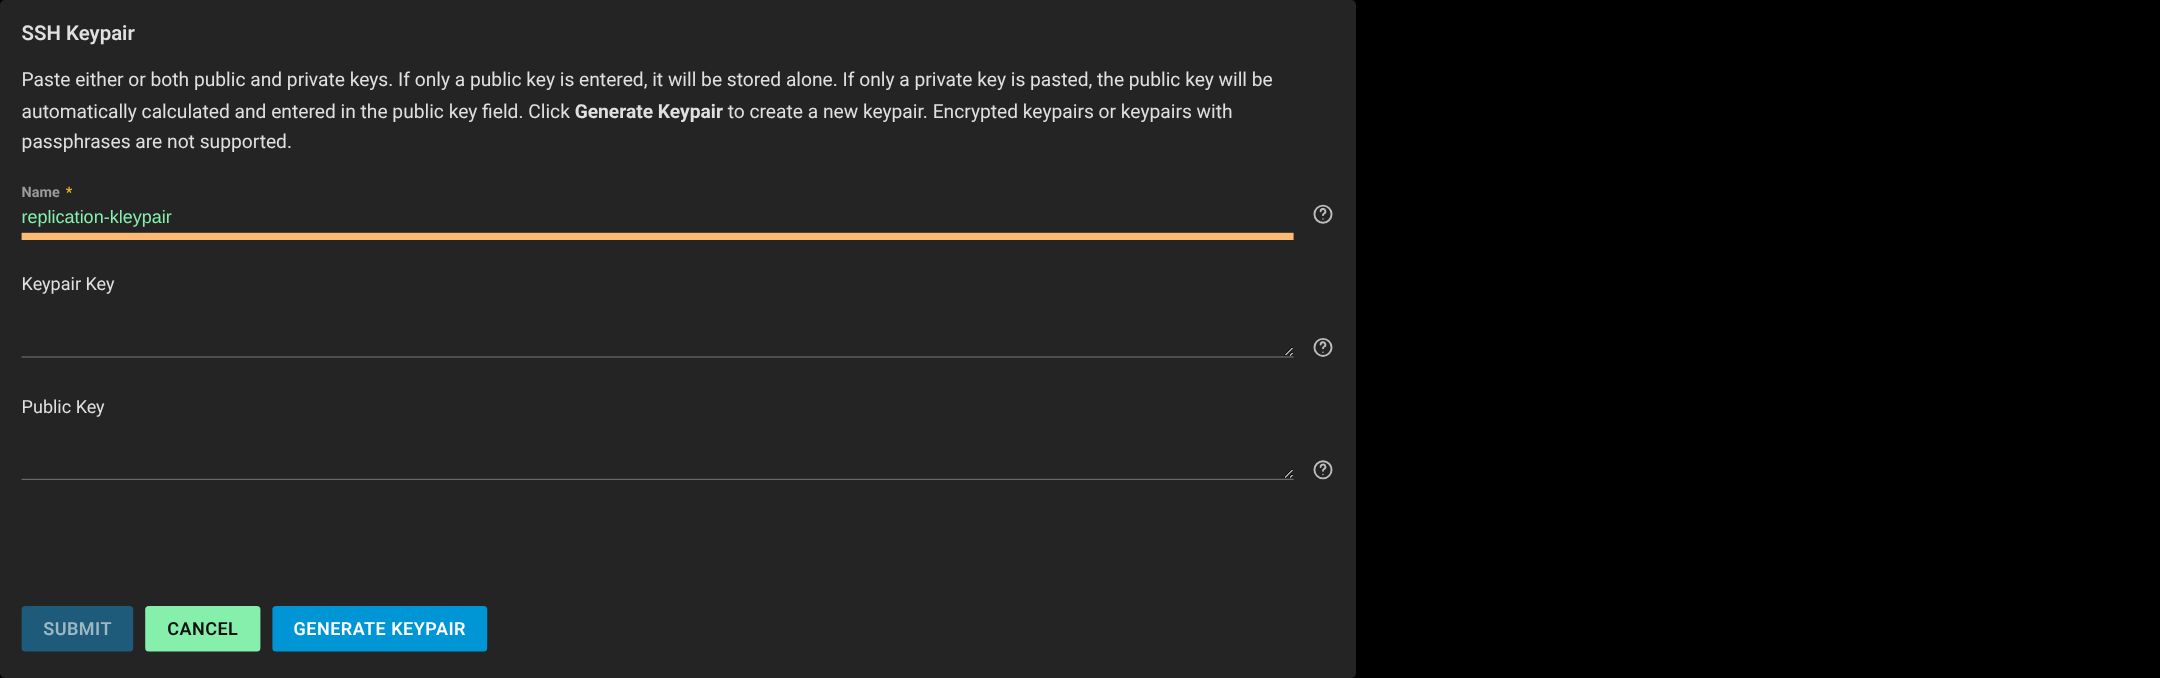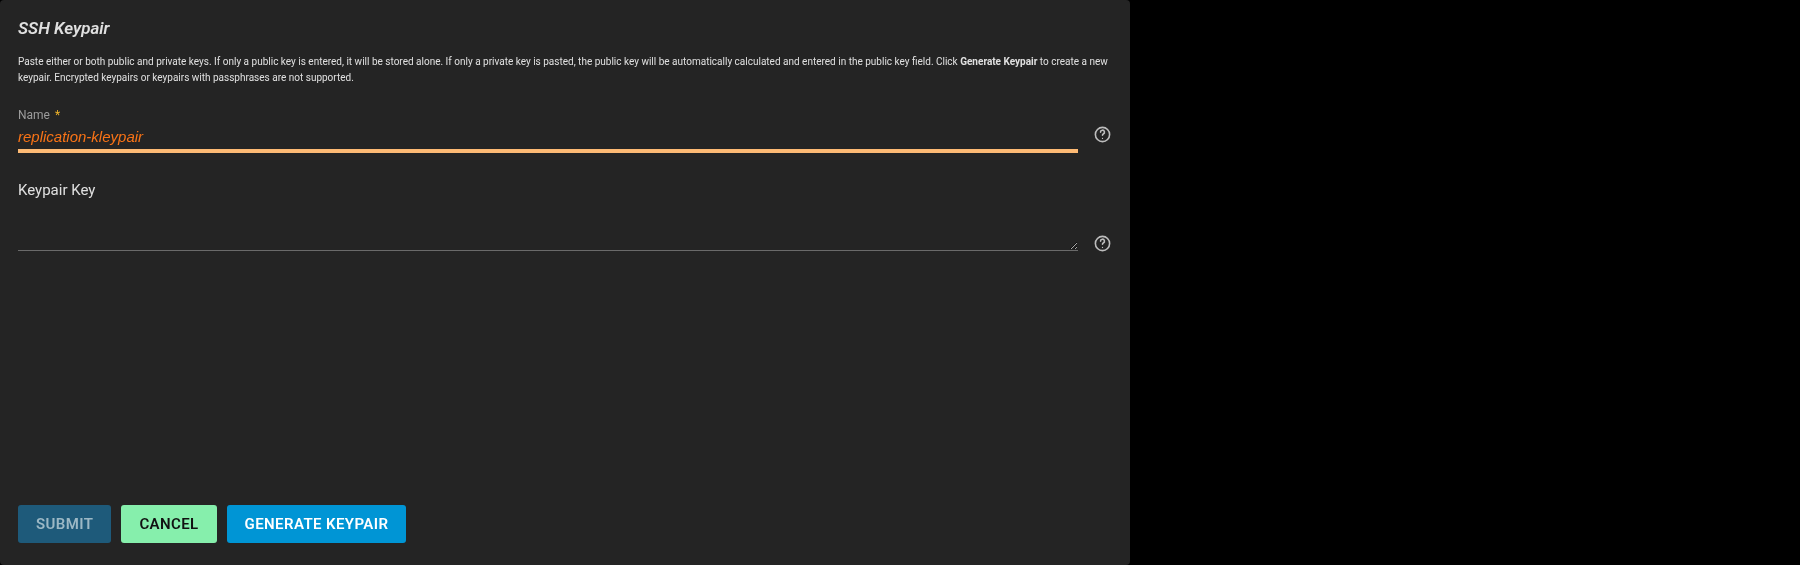--- a/index.html
+++ b/index.html
@@ -21,61 +21,60 @@
       height: 565px;
       border-radius: 4px;
       padding: 18px 18px 18px 18px;
       position: relative;
     }
     .panel-title {
       color: #e0e0e0;
       font-size: 17px;
       font-weight: 600;
       margin-bottom: 16px;
-      font-style: italic;
     }
     .panel-description {
       color: #e0e0e0;
-      font-size: 10px;
+      font-size: 16px;
       line-height: 1.6;
       margin-bottom: 22px;
     }
     .panel-description b {
       font-weight: 700;
     }
     .field-group {
       position: relative;
       margin-bottom: 28px;
     }
     .field-label {
       color: #9c9c9c;
       font-size: 12px;
       display: block;
       margin-bottom: 4px;
+      font-weight: bold;
     }
     .field-label-big {
       color: #e0e0e0;
       font-size: 15px;
       display: block;
       margin-bottom: 10px;
     }
     .required-asterisk {
       color: #f0b429;
       margin-left: 2px;
     }
     .text-input {
       background: transparent;
       border: none;
-      border-bottom: 4px solid #fdba74;
-      color: #f97316;
+      border-bottom: 6px solid #fdba74;
+      color: #86efac;
       font-size: 15px;
       width: 1060px;
       padding: 2px 0 4px 0;
       outline: none;
-      font-style: italic;
     }
     .textarea-wrap {
       position: relative;
       width: 1060px;
     }
     .textarea-input {
       background: transparent;
       border: none;
       border-bottom: 1px solid #6a6a6a;
       color: #e0e0e0;
@@ -166,19 +165,32 @@
     </div>
     <span class="help-icon textarea-help">
       <svg viewBox="0 0 24 24" fill="none" stroke="currentColor" stroke-width="2">
           <circle cx="12" cy="12" r="9"></circle>
           <path d="M9.5 9a2.5 2.5 0 1 1 3.5 2.3c-.8.4-1 1-1 1.7" stroke-linecap="round"></path>
           <circle cx="12" cy="17" r="0.8" fill="currentColor" stroke="none"></circle>
         </svg>
     </span>
   </div>
 
+  <div class="field-group">
+    <label class="field-label-big">Public Key</label>
+    <div class="textarea-wrap">
+      <textarea class="textarea-input" style=""></textarea>
+    </div>
+    <span class="help-icon textarea-help">
+      <svg viewBox="0 0 24 24" fill="none" stroke="currentColor" stroke-width="2">
+          <circle cx="12" cy="12" r="9"></circle>
+          <path d="M9.5 9a2.5 2.5 0 1 1 3.5 2.3c-.8.4-1 1-1 1.7" stroke-linecap="round"></path>
+          <circle cx="12" cy="17" r="0.8" fill="currentColor" stroke="none"></circle>
+        </svg>
+    </span>
+  </div>
 
   <div class="button-row">
     <button class="btn btn-submit">SUBMIT</button>
     <button class="btn btn-cancel">CANCEL</button>
     <button class="btn btn-primary">GENERATE KEYPAIR</button>
   </div>
 </div>
 
 </body></html>

